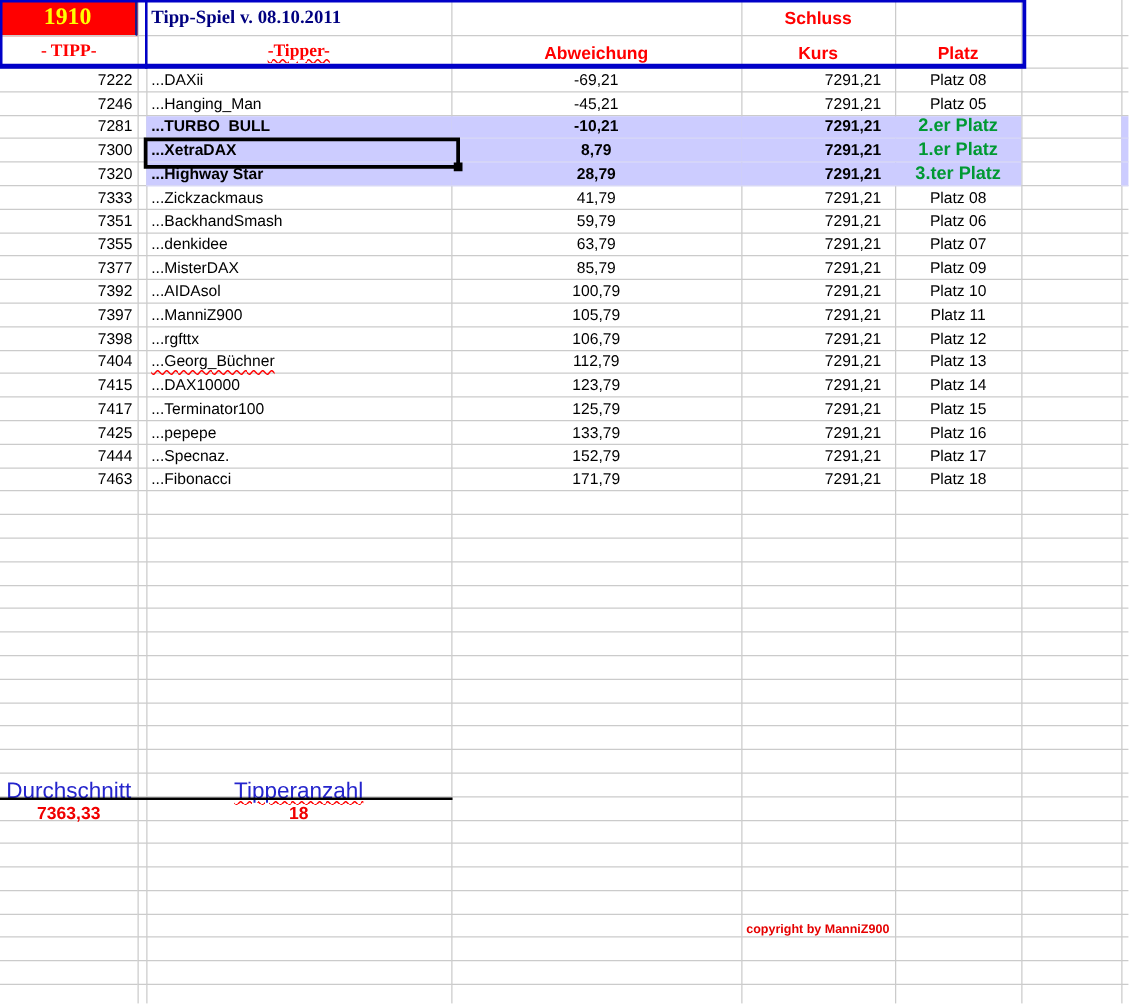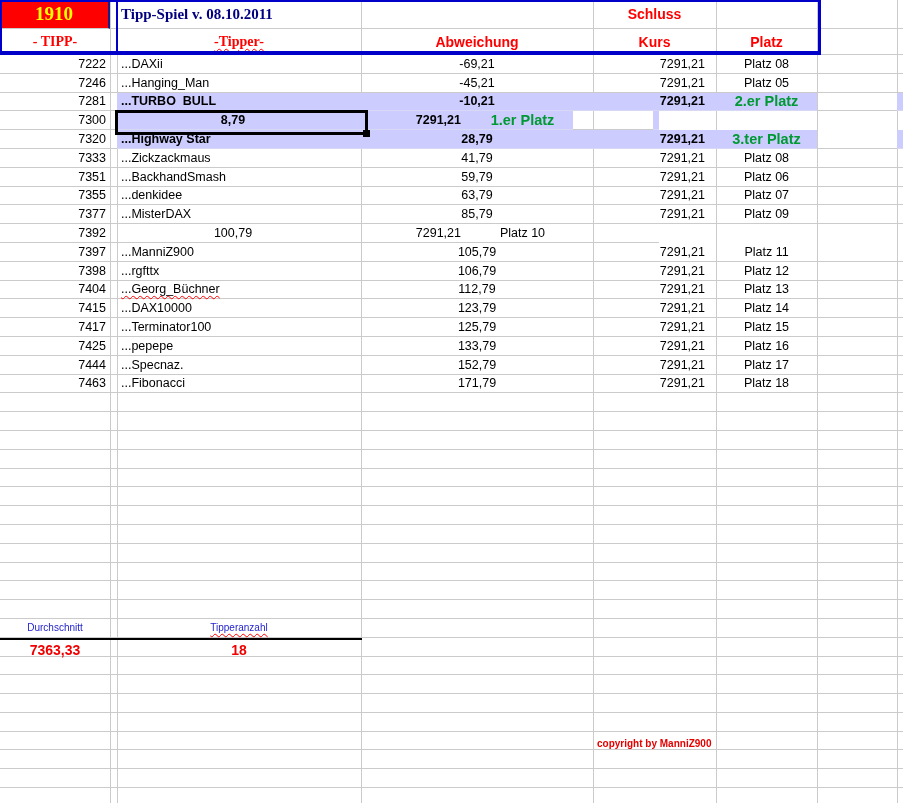--- a/index.html
+++ b/index.html
@@ -45,21 +45,21 @@
   #header-box-divider{position:absolute;left:116px;top:0;width:2px;height:55px;background:#0000c8;pointer-events:none;}
   
   #selection{position:absolute;left:115px;top:109.5px;width:253px;height:25px;box-sizing:border-box;
              border:3px solid #000;pointer-events:none;}
   #selection .handle{position:absolute;right:-5px;bottom:-5px;width:7px;height:7px;background:#000;}
   
   .ovl{position:absolute;white-space:pre;}
   #gratulation{left:120px;top:562px;color:#ff0000;font-weight:bold;font-size:18px;}
   #d-label{left:0;top:622px;width:110px;text-align:center;}
   #t-label{left:117px;top:622px;width:244px;text-align:center;}
-  .blue-label{color:#2424cc;font-size:10px;text-decoration-color:#2424cc;}
+  .blue-label{color:#2424cc;font-size:18px;text-decoration:underline;text-decoration-color:#2424cc;}
   #summary-border{left:0;top:637.5px;width:362px;height:2.5px;background:#000;}
   #d-value{left:0;top:641.5px;width:110px;text-align:center;}
   #t-value{left:117px;top:641.5px;width:244px;text-align:center;}
   .red-value{color:#f00000;font-weight:bold;font-size:14px;}
   #copyright{left:597px;top:737.5px;color:#e50000;font-weight:bold;font-size:10px;}
 </style>
 </head>
 <body>
 
 <div id="screen">
@@ -119,20 +119,21 @@
       <div class="cell c-gap"></div>
       <div class="cell c-tipper">...TURBO  BULL</div>
       <div class="cell c-abw">-10,21</div>
       <div class="cell c-kurs">7291,21</div>
       <div class="cell c-platz">2.er Platz</div>
       <div class="cell c-f"></div>
       <div class="cell c-g"></div>
     </div><div class="row hl">
       <div class="cell c-tipp">7300</div>
       <div class="cell c-gap"></div>
+      <div class="cell c-tipper">...XetraDAX</div>
       <div class="cell c-abw">8,79</div>
       <div class="cell c-kurs">7291,21</div>
       <div class="cell c-platz">1.er Platz</div>
       <div class="cell c-f"></div>
       <div class="cell c-g"></div>
     </div><div class="row hl">
       <div class="cell c-tipp">7320</div>
       <div class="cell c-gap"></div>
       <div class="cell c-tipper">...Highway Star</div>
       <div class="cell c-abw">28,79</div>
@@ -172,20 +173,21 @@
       <div class="cell c-gap"></div>
       <div class="cell c-tipper">...MisterDAX</div>
       <div class="cell c-abw">85,79</div>
       <div class="cell c-kurs">7291,21</div>
       <div class="cell c-platz">Platz 09</div>
       <div class="cell c-f"></div>
       <div class="cell c-g"></div>
     </div><div class="row">
       <div class="cell c-tipp">7392</div>
       <div class="cell c-gap"></div>
+      <div class="cell c-tipper">...AIDAsol</div>
       <div class="cell c-abw">100,79</div>
       <div class="cell c-kurs">7291,21</div>
       <div class="cell c-platz">Platz 10</div>
       <div class="cell c-f"></div>
       <div class="cell c-g"></div>
     </div><div class="row">
       <div class="cell c-tipp">7397</div>
       <div class="cell c-gap"></div>
       <div class="cell c-tipper">...ManniZ900</div>
       <div class="cell c-abw">105,79</div>

